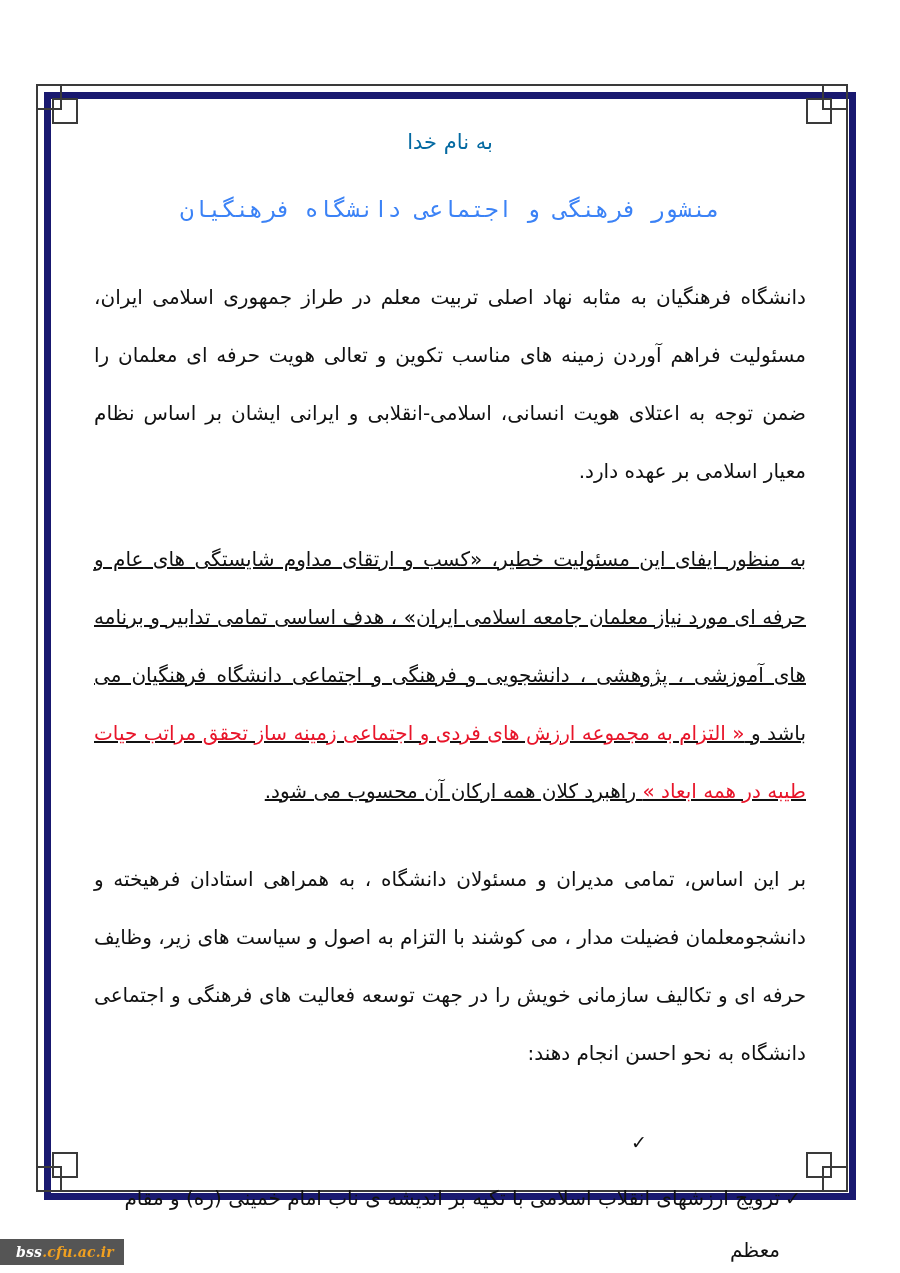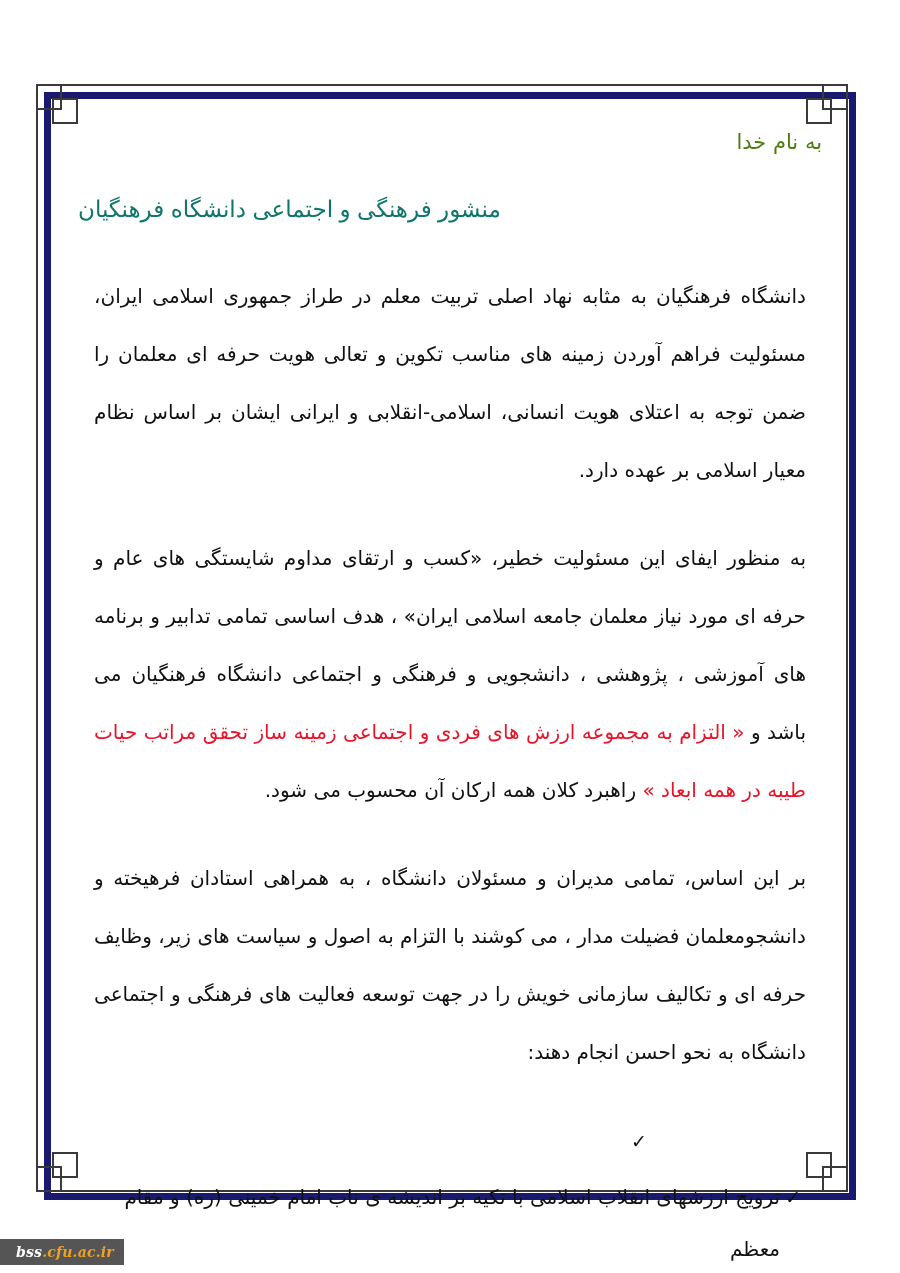--- a/index.html
+++ b/index.html
@@ -65,47 +65,48 @@
     position: absolute;
     left: 78px;
     top: 112px;
     width: 744px;
     height: 1060px;
     direction: rtl;
     text-align: justify;
   }
 
   .basmala {
+    text-align: center;
     font-size: 21px;
-    color: #4d7c0f;
+    color: #0369a1;
     margin: 18px 0 0 0;
     font-family: "DejaVu Sans", sans-serif;
     letter-spacing: 0.5px;
   }
 
   .doc-title {
-    text-align: left;
+    text-align: center;
     font-size: 23px;
-    color: #0f766e;
+    color: #3b82f6;
     margin: 42px 0 0 0;
-    font-family: Liberation Sans, sans-serif;
+    font-family: Liberation Mono, monospace;
     letter-spacing: 0.3px;
   }
 
   .para {
     font-size: 20px;
     line-height: 58px;
     color: #111111;
     margin: 16px;
     text-align: justify;
     text-justify: inter-word;
     font-family: "DejaVu Sans", sans-serif;
   }
   .para.p1 { margin-top: 44px; }
-  .para.p2 { margin-top: 30px; }
+  .para.p2 { margin-top: 30px; text-decoration: underline; }
   .para.p3 { margin-top: 30px; }
 
   .accent-red { color: #e8152a; }
 
   .bullet-list {
     list-style: none;
     margin: 34px 0 0 0;
     padding: 0;
     direction: rtl;
   }

